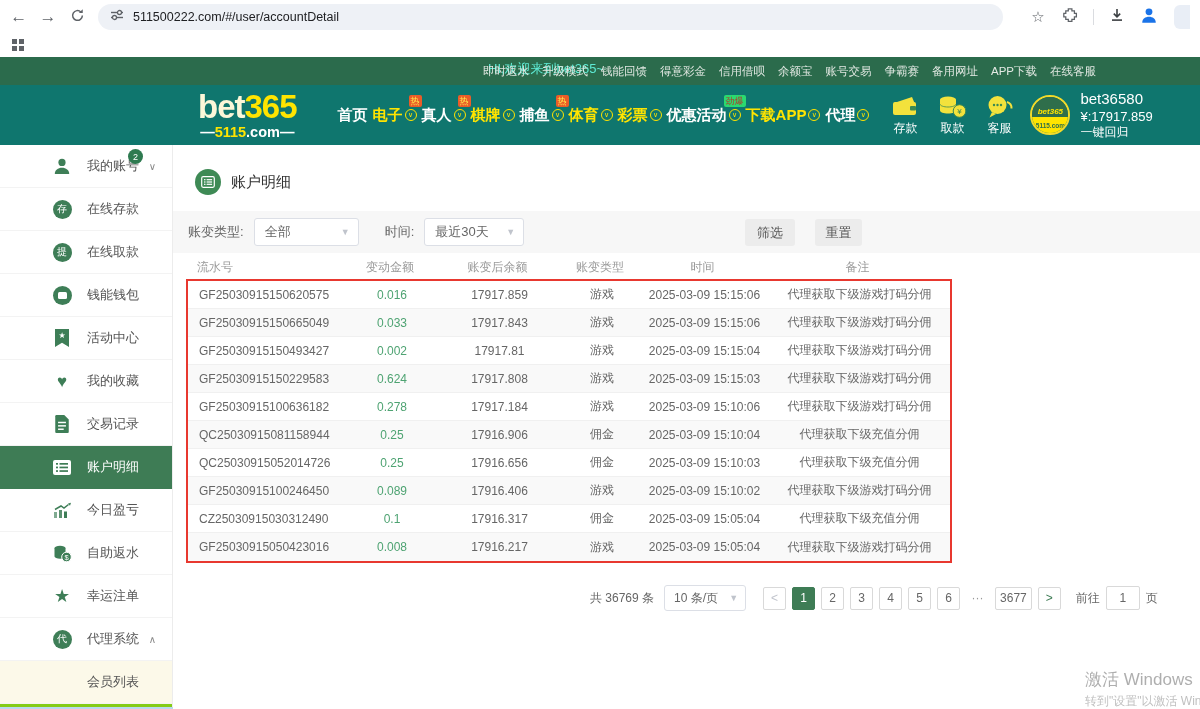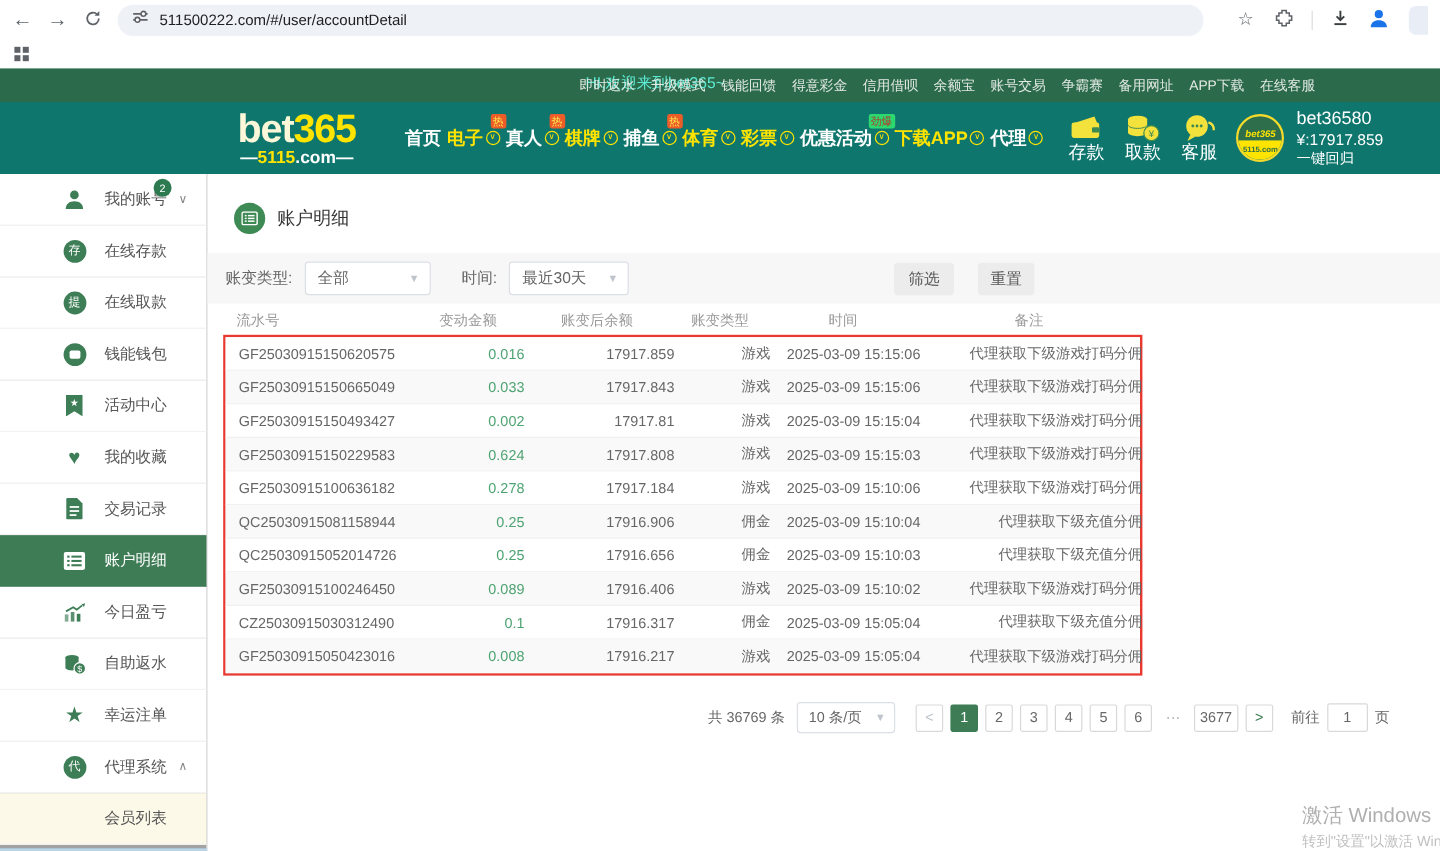--- a/index.html
+++ b/index.html
@@ -35,32 +35,32 @@
 .mainnav{display:flex;align-items:center;gap:3px;margin-left:40px}
 .nav-item{position:relative;display:flex;align-items:center;padding:2px 1px;cursor:pointer}
 .nav-label{font-size:15px;font-weight:bold;color:#fff;white-space:nowrap}
 .nav-item.yellow .nav-label{color:#ffe400}
 .nav-arrow{width:12px;height:12px;border:1px solid #ffe400;border-radius:50%;color:#ffe400;font-size:7px;line-height:10px;text-align:center;margin-left:2px;flex:none}
 .nav-badge{position:absolute;top:-9px;right:-4px;background:#eb5c28;color:#ffe84d;font-size:9px;line-height:12px;padding:0 2px;border-radius:2px;white-space:nowrap}
 .nav-badge.green{background:#2bd96f;color:#b03a2e}
 .quickbar{display:flex;gap:9px;margin-left:16px}
 .quick-item{width:38px;text-align:center;cursor:pointer}
 .quick-item .q-ic{height:24px;display:flex;align-items:flex-end;justify-content:center}
-.quick-item .q-label{font-size:15px;color:#fff;margin-top:1px}
+.quick-item .q-label{font-size:12px;color:#fff;margin-top:1px}
 .coinlogo{width:40px;height:40px;border-radius:50%;margin-left:12px;border:2px solid #f3da2a;overflow:hidden;display:flex;flex-direction:column;flex:none}
 .coinlogo .ct{flex:1.2;background:#2f6e4b;color:#ffe400;font-size:8px;font-weight:bold;font-style:italic;display:flex;align-items:flex-end;justify-content:center;padding-bottom:1px}
 .coinlogo .cb{flex:1;background:#ffe400;color:#2f6e4b;font-size:6.5px;font-weight:bold;display:flex;align-items:center;justify-content:center}
 .userinfo{margin-left:10px;line-height:1.3;color:#fff}
 .userinfo .uname{font-size:15px;font-weight:normal}
 .userinfo .ubal{font-size:13px}
 .userinfo .urestore{font-size:12px;cursor:pointer}
 
 
 .page{display:flex;height:565px}
-aside{width:173px;border-right:1px solid #ececec;background:#a3a3a3;position:relative;flex:none}
+aside{width:173px;border-right:1px solid #ececec;background:#84cc16;position:relative;flex:none}
 .side-item{height:43px;display:flex;align-items:center;border-bottom:1px solid #f3f3f3;position:relative;cursor:pointer;background:#fff}
 .side-item .s-ic{width:20px;height:20px;margin-left:52px;display:flex;align-items:center;justify-content:center;flex:none}
 .side-item .s-label{margin-left:15px;font-size:13px;color:#555}
 .side-item.active{background:#3e7c55;border-bottom-color:#3e7c55}
 .side-item.active .s-label{color:#fff}
 .side-item.sub{background:#fcf9e9}
 .side-item.sub .s-label{margin-left:87px}
 .s-badge{position:absolute;left:128px;top:4px;width:15px;height:15px;border-radius:50%;background:#2e7a50;color:#fff;font-size:9px;display:flex;align-items:center;justify-content:center}
 .s-chev{position:absolute;right:16px;color:#888;font-size:10px}
 .cchar{width:19px;height:19px;border-radius:50%;background:#3e7e57;color:#fff;font-size:10px;display:flex;align-items:center;justify-content:center}
@@ -86,21 +86,21 @@
 .btn-reset{left:642px;width:47px}
 .table-wrap{margin-left:13px;width:766px}
 .thead,.trow{display:grid;grid-template-columns:159px 90px 125px 80px 125px 185px;align-items:center}
 .thead{height:24px;margin-top:2px}
 .thead span{font-size:12px;color:#9a9a9a;text-align:center}
 .thead span:first-child{text-align:left;padding-left:11px}
 .tbody-box{border:2px solid #e8382f}
 .trow{height:28px;font-size:12px;color:#666;border-bottom:1px solid #f0f0f0;background:#fff}
 .trow:last-child{border-bottom:none}
 .trow:nth-child(even){background:#f9f9f9}
-.trow span{text-align:right;white-space:nowrap}
+.trow span{text-align:center;white-space:nowrap}
 .trow .c-serial{text-align:left;padding-left:11px}
 .trow .c-amount{color:#4ea372}
 .pagination{display:flex;align-items:center;margin:22px 0 0 417px;font-size:12px;color:#666}
 .pp-select{width:82px;height:26px;border:1px solid #dcdfe6;border-radius:3px;display:flex;align-items:center;justify-content:space-between;padding:0 7px 0 9px;margin:0 14px 0 10px;cursor:pointer;background:#fff}
 .pp-select .caret{color:#c0c4cc;font-size:9px}
 .pg-btn{min-width:23px;height:23px;border:1px solid #d9d9d9;border-radius:2px;background:#fff;display:flex;align-items:center;justify-content:center;margin:0 3px;padding:0 4px;cursor:pointer;color:#666}
 .pg-btn.arrow-prev{color:#c0c4cc}
 .pg-btn.arrow-next{color:#3e7c55}
 .pg-btn.active{background:#3e7c55;border-color:#3e7c55;color:#fff}
 .pg-btn.ellipsis{border:none;color:#999}

